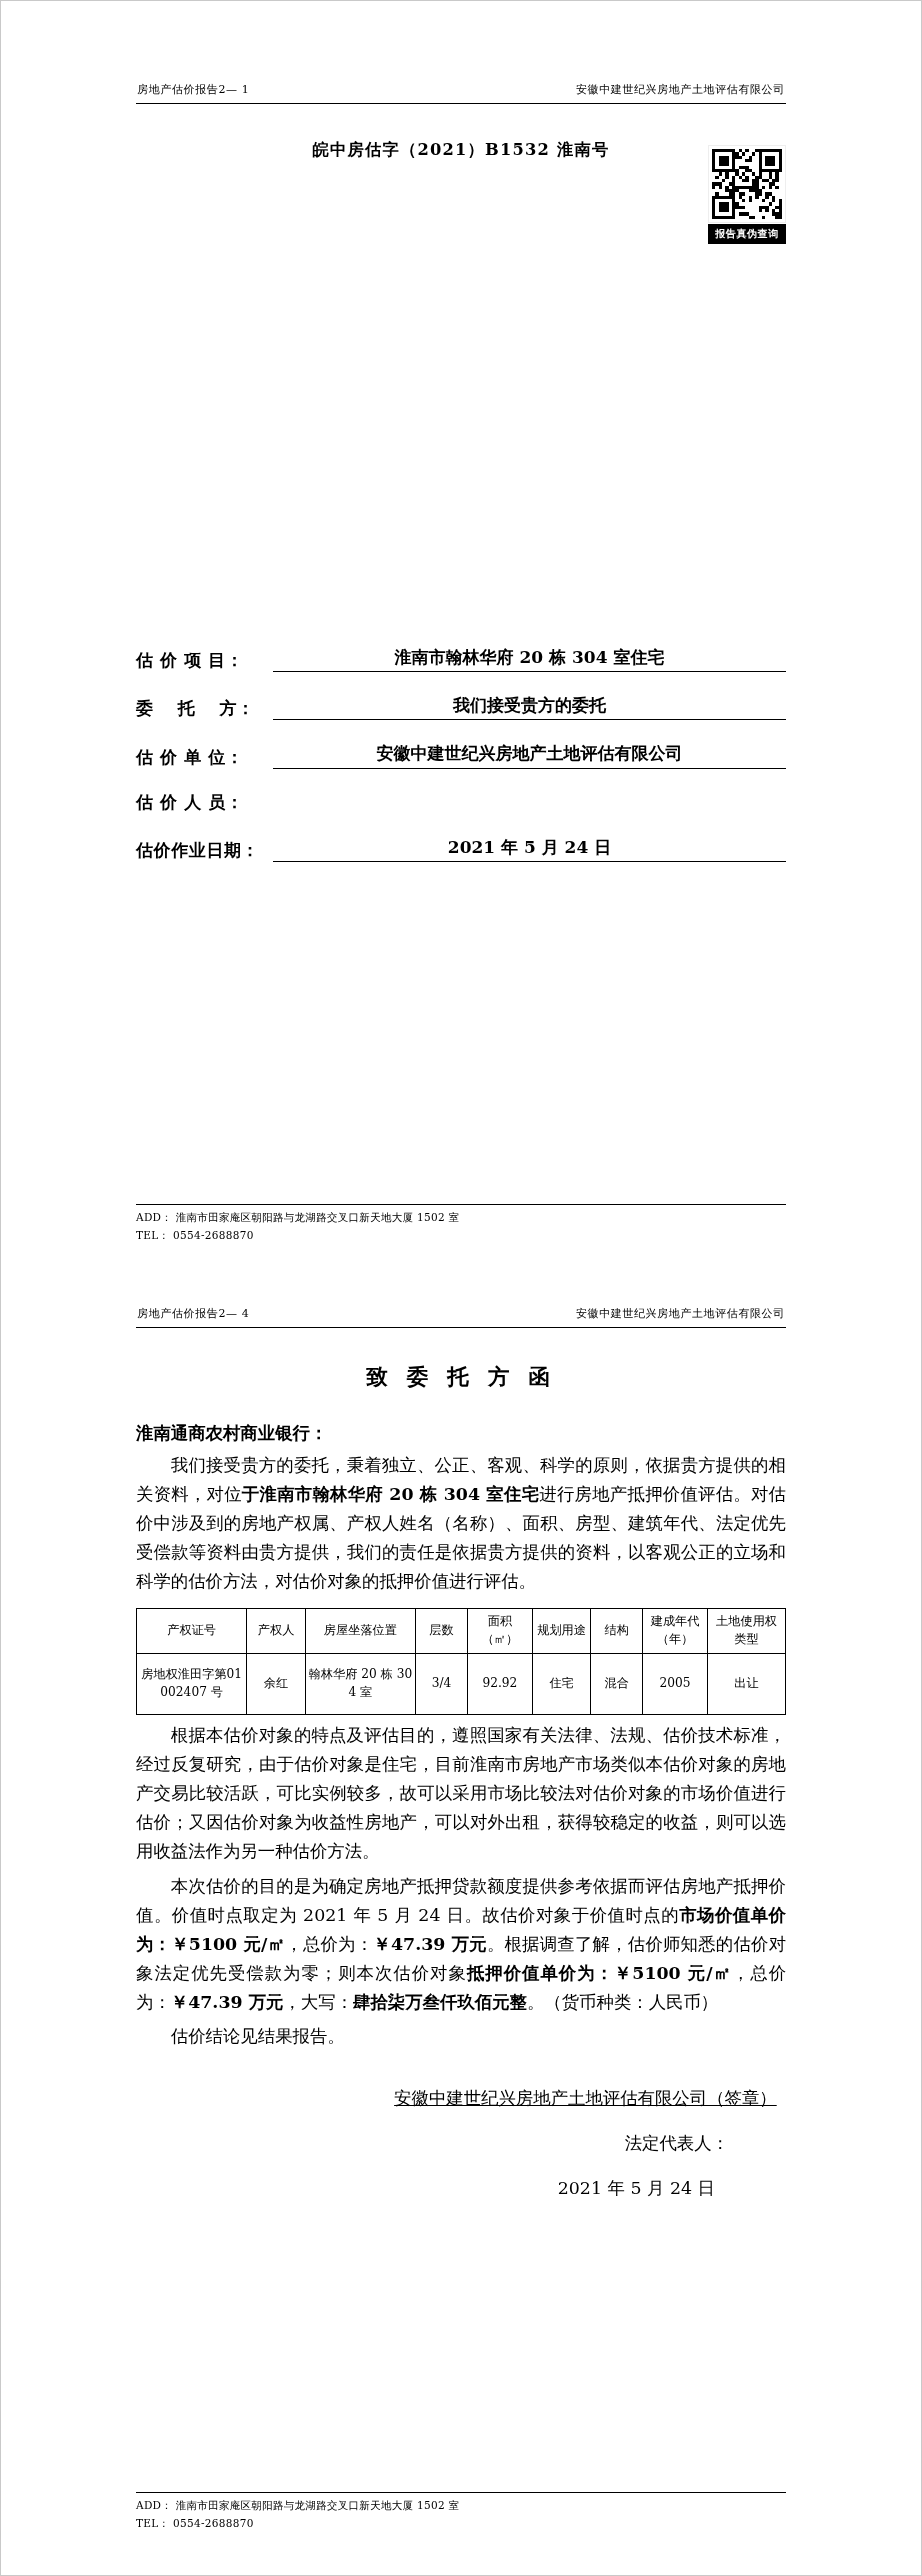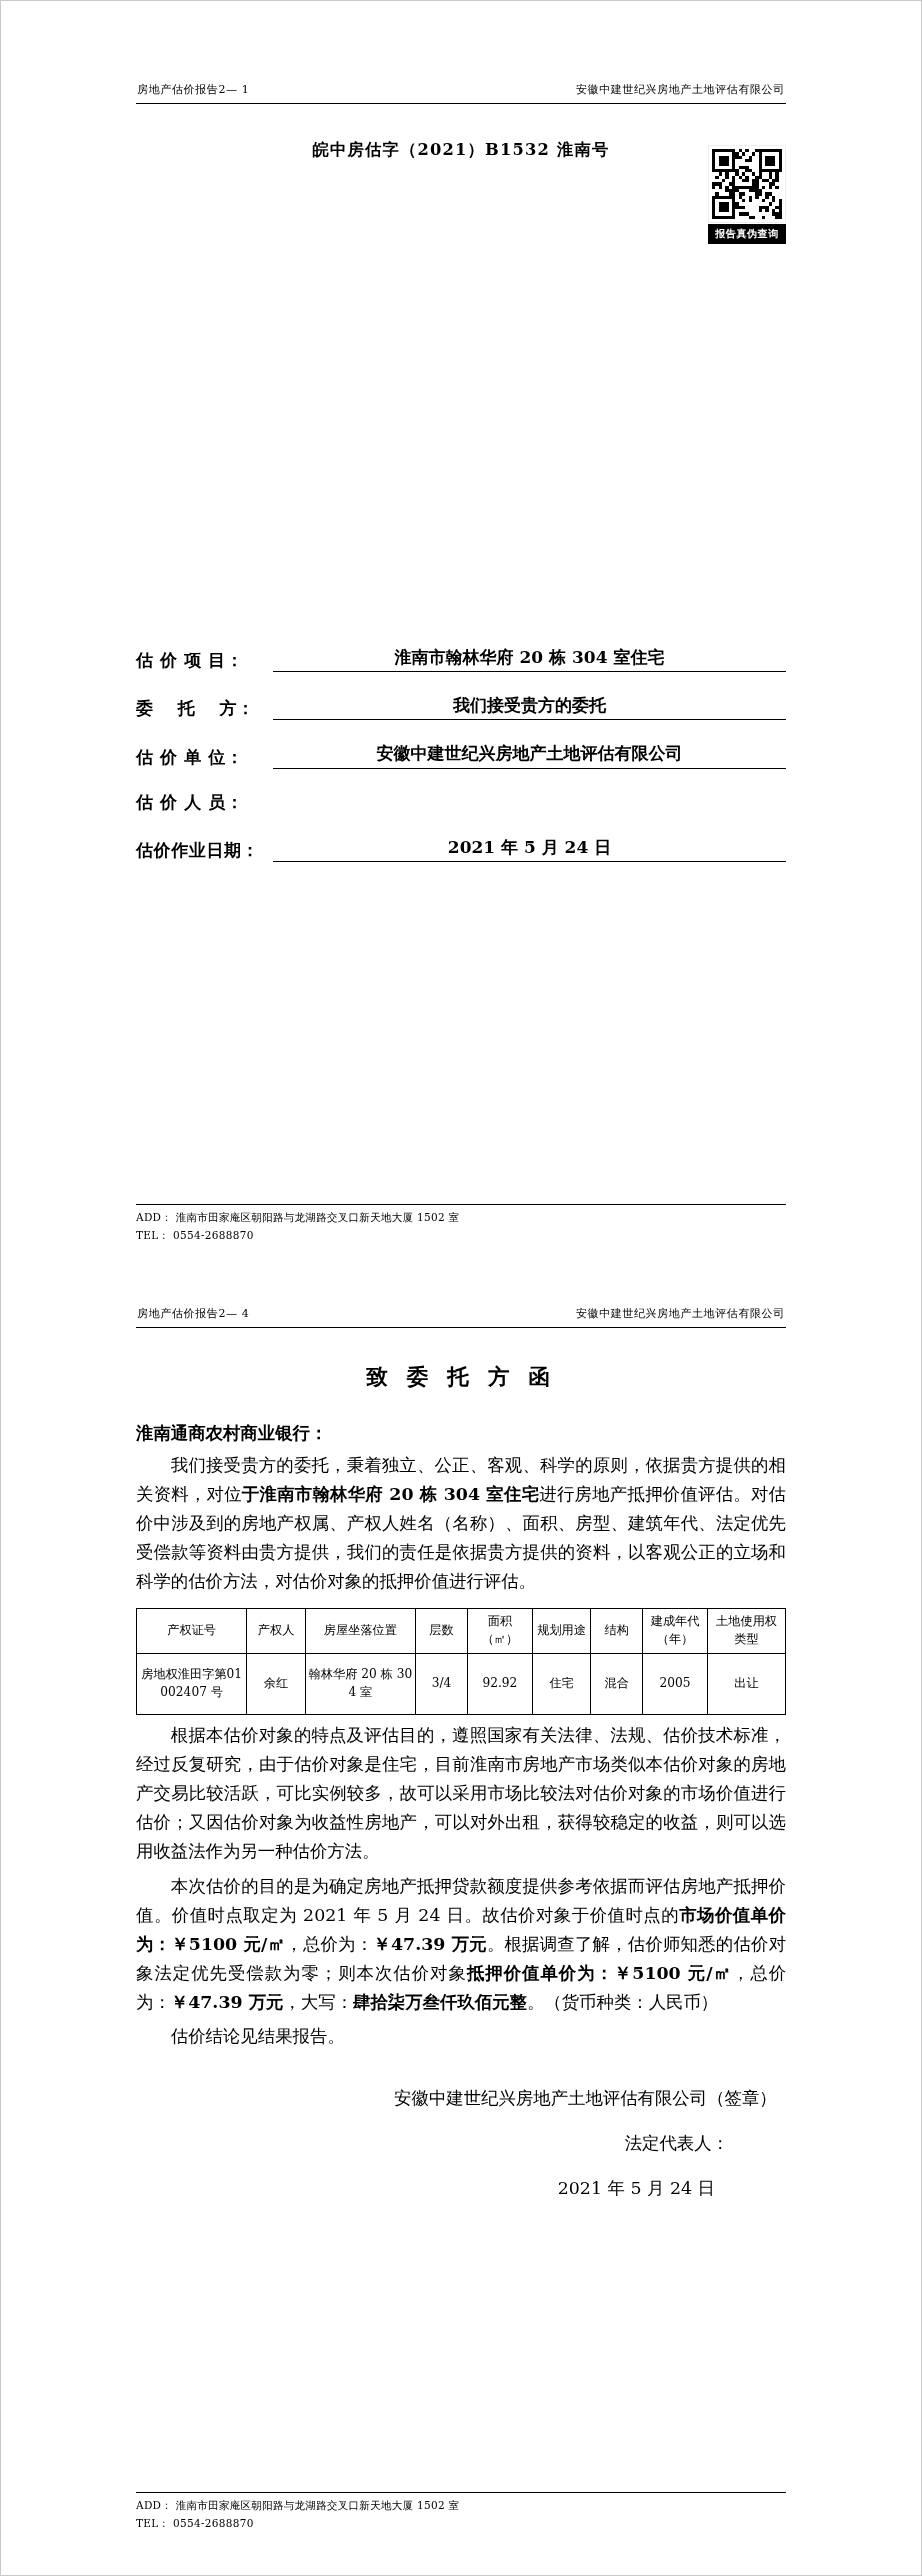--- a/index.html
+++ b/index.html
@@ -64,21 +64,21 @@
     width:100%; border-collapse:collapse; margin:11.6px 0 4.6px 0;
     font-size:12.2px; text-align:center; table-layout:fixed;
   }
   .info-table th,.info-table td{
     border:1.2px solid #000; padding:4.6px 2.3px; font-weight:normal; line-height:17.4px;
     word-break:break-all; vertical-align:middle;
   }
   .info-table td{ padding:12.8px 2.3px; }
 
   .closing{ margin-top:24.4px; text-align:right; font-size:17.4px; line-height:45px; }
-  .closing .cl-1{ padding-right:9.3px; }
+  .closing .cl-1{ padding-right:9.3px;text-decoration:underline; }
   .closing .cl-2{ padding-right:57px; }
   .closing .cl-3{ padding-right:71px; }
 </style>
 </head>
 <body>
 
 <div class="sheet">
 
   <section class="page page--1">
 

